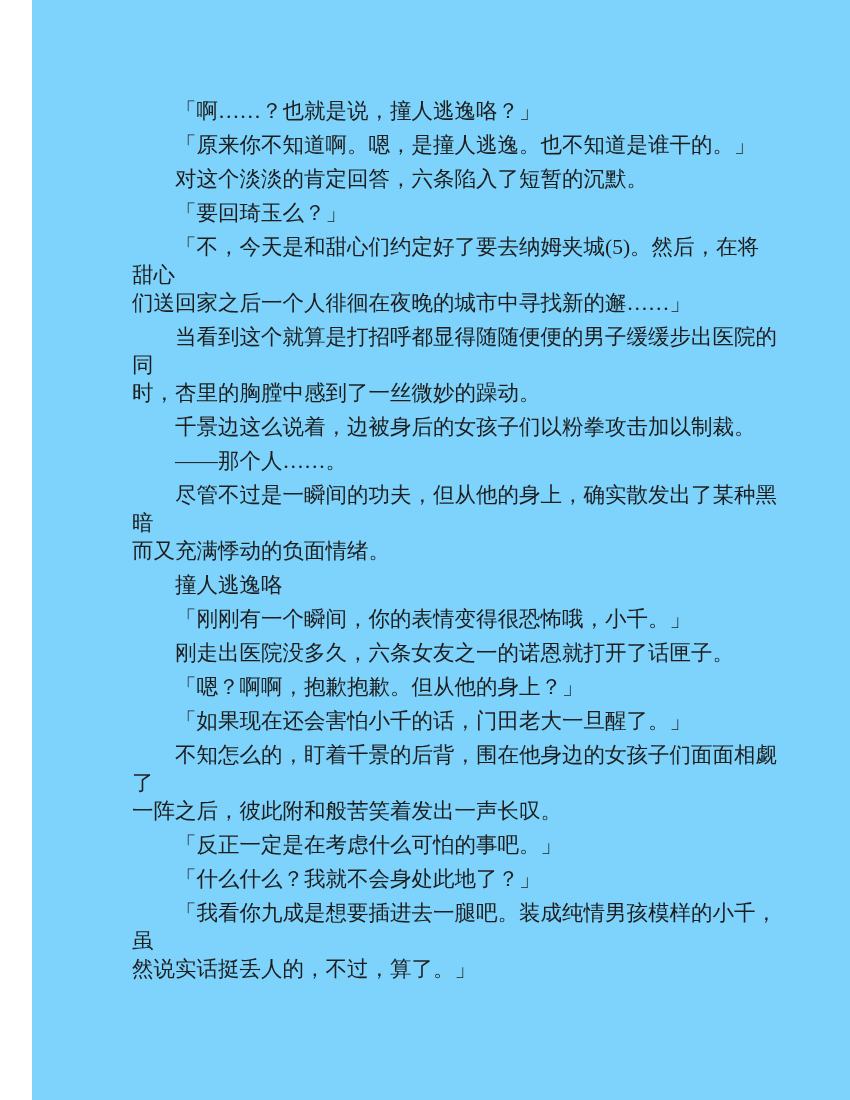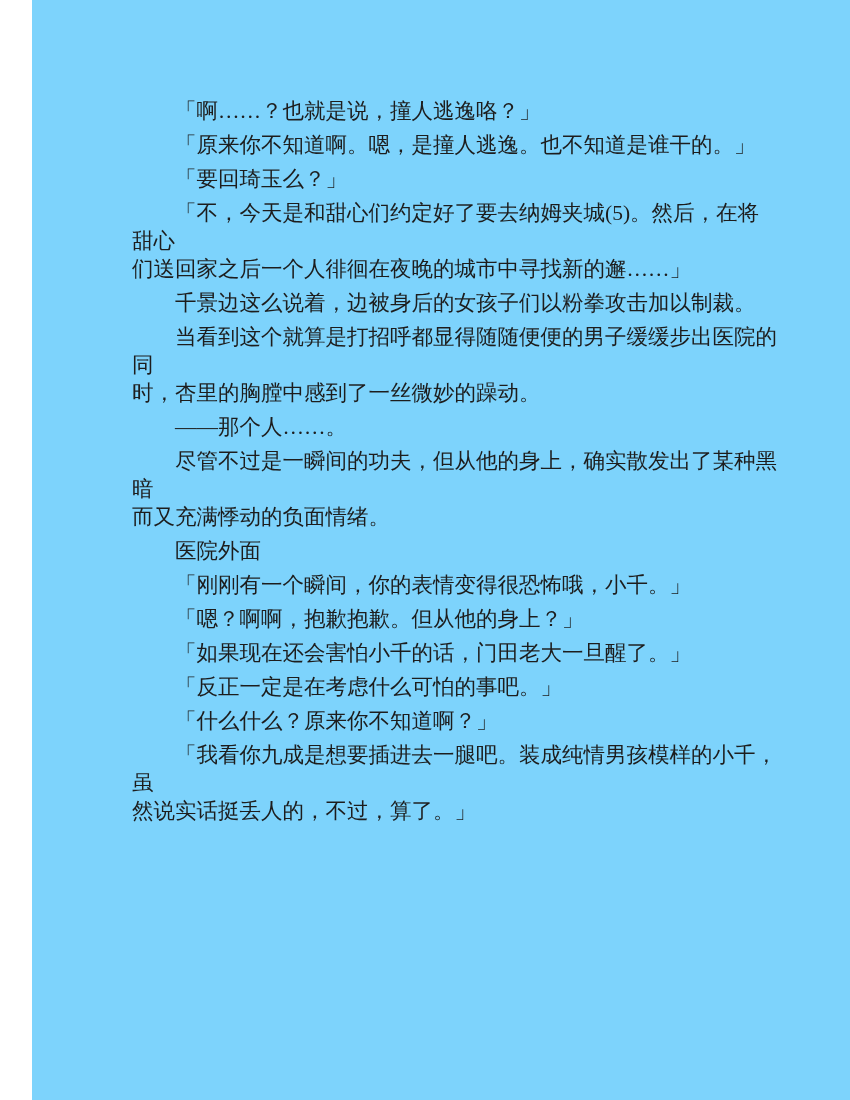--- a/index.html
+++ b/index.html
@@ -33,31 +33,35 @@
     word-break: break-all;
   }
 </style>
 </head>
 <body>
 
 <div class="page">
   <div class="text-block" style="color: rgb(29, 29, 29);">
       <p>「啊……？也就是说，撞人逃逸咯？」</p>
       <p>「原来你不知道啊。嗯，是撞人逃逸。也不知道是谁干的。」</p>
+      <p>对这个淡淡的肯定回答，六条陷入了短暂的沉默。</p>
       <p>「要回琦玉么？」</p>
       <p>「不，今天是和甜心们约定好了要去纳姆夹城(5)。然后，在将甜心
 们送回家之后一个人徘徊在夜晚的城市中寻找新的邂……」</p>
-      <p>千景边这么说着，边被身后的女孩子们以粉拳攻击加以制裁。</p>
       <p>当看到这个就算是打招呼都显得随随便便的男子缓缓步出医院的同
 时，杏里的胸膛中感到了一丝微妙的躁动。</p>
+      <p>千景边这么说着，边被身后的女孩子们以粉拳攻击加以制裁。</p>
       <p>——那个人……。</p>
       <p>尽管不过是一瞬间的功夫，但从他的身上，确实散发出了某种黑暗
 而又充满悸动的负面情绪。</p>
-      <p>医院外面</p>
+      <p>撞人逃逸咯</p>
       <p>「刚刚有一个瞬间，你的表情变得很恐怖哦，小千。」</p>
+      <p>刚走出医院没多久，六条女友之一的诺恩就打开了话匣子。</p>
       <p>「嗯？啊啊，抱歉抱歉。但从他的身上？」</p>
       <p>「如果现在还会害怕小千的话，门田老大一旦醒了。」</p>
+      <p>不知怎么的，盯着千景的后背，围在他身边的女孩子们面面相觑了
+一阵之后，彼此附和般苦笑着发出一声长叹。</p>
       <p>「反正一定是在考虑什么可怕的事吧。」</p>
-      <p>「什么什么？原来你不知道啊？」</p>
+      <p>「什么什么？我就不会身处此地了？」</p>
       <p>「我看你九成是想要插进去一腿吧。装成纯情男孩模样的小千，虽
 然说实话挺丢人的，不过，算了。」</p>
     </div>
 </div>
 
 </body></html>

